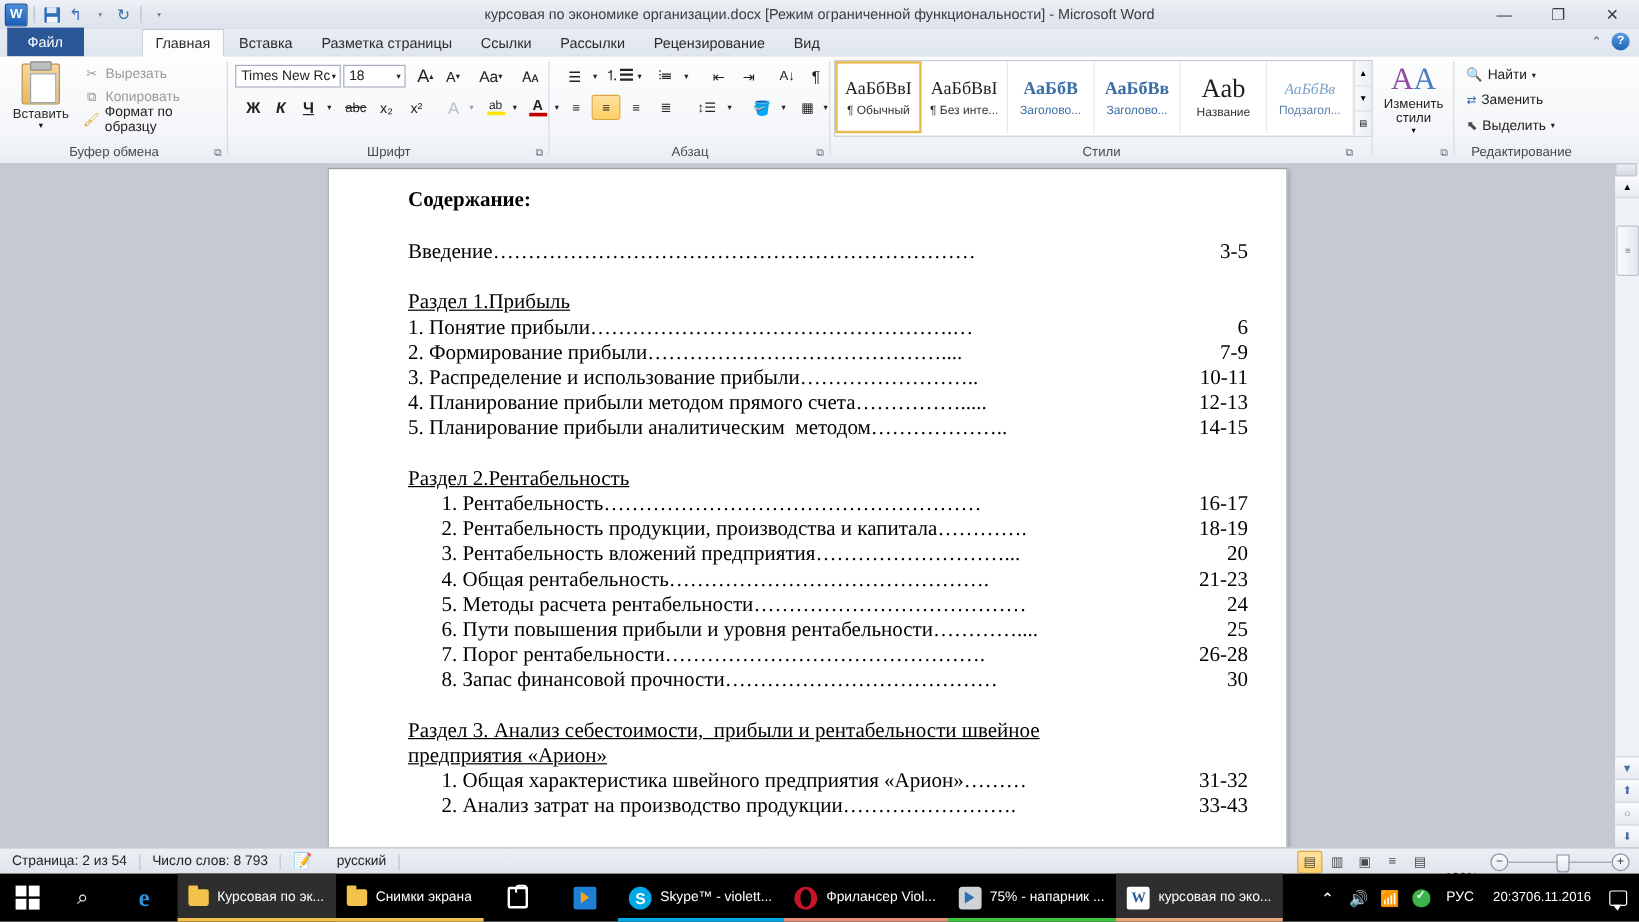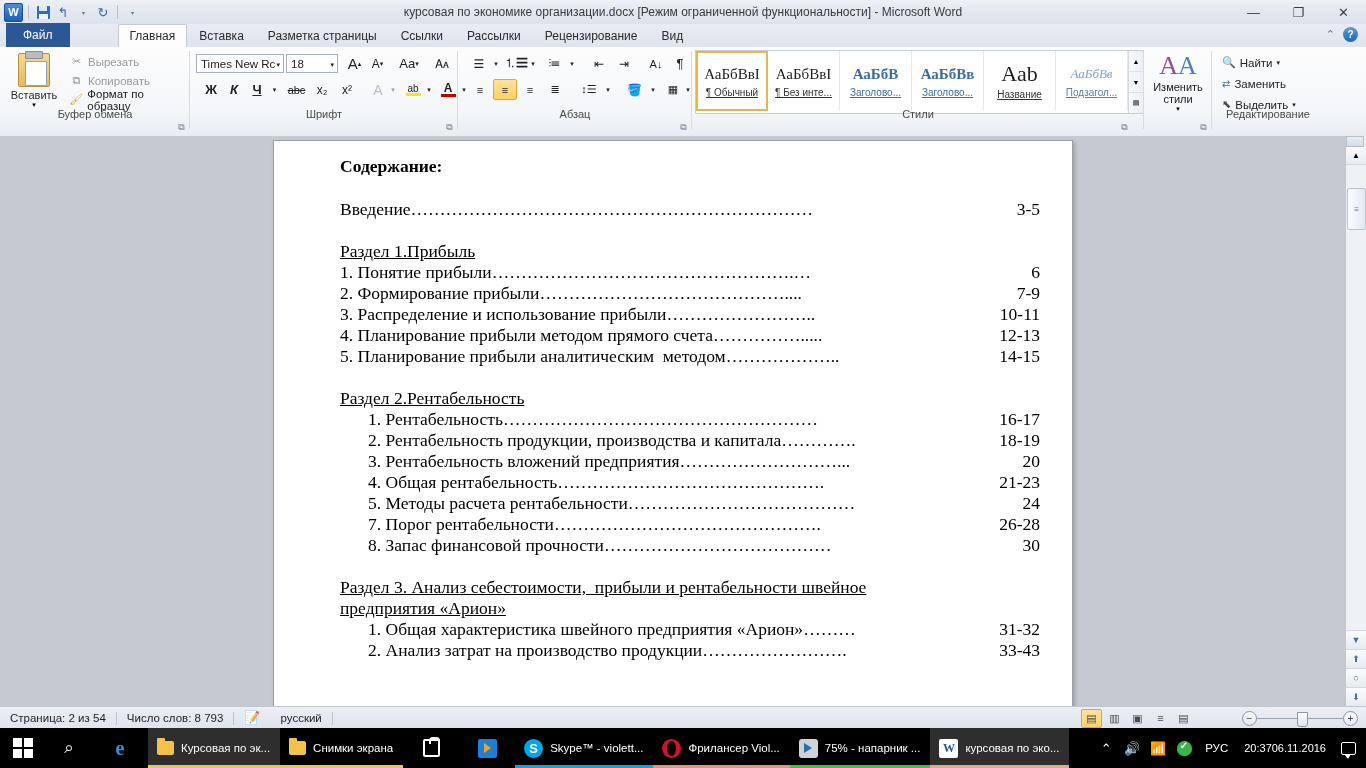--- a/index.html
+++ b/index.html
@@ -66,21 +66,21 @@
   }
 
   
   .ribbon{
     position:absolute;left:0;top:47px;width:1366px;height:89px;
     background:linear-gradient(to bottom,#fdfdfd 0%,#f4f6f9 72%,#e9edf3 100%);
     border-bottom:1px solid #b9c2cf;
   }
   .group{position:absolute;top:0;height:89px;}
   .group-label{
-    position:absolute;bottom:16px;width:100%;text-align:center;
+    position:absolute;bottom:3px;width:100%;text-align:center;
     font-size:11px;color:#4a4a4a;
   }
   .group-div{position:absolute;top:4px;width:1px;height:78px;background:#d7dce4;}
   .dlg-launch{
     position:absolute;bottom:3px;right:3px;width:11px;height:11px;
     font-size:9px;color:#6b7380;line-height:11px;text-align:center;
   }
 
   
   .paste-btn{position:absolute;left:6px;top:4px;width:56px;height:62px;text-align:center;cursor:default;}
@@ -120,21 +120,21 @@
   .stylegal{
     position:absolute;left:3px;top:3px;height:62px;
     border:1px solid #c6cdd8;background:#fff;display:flex;
   }
   .stylecell{
     width:72px;height:60px;display:flex;flex-direction:column;align-items:center;justify-content:center;
     border-right:1px solid #e6e9ee;cursor:default;box-sizing:border-box;
   }
   .stylecell.sel{border:2px solid #e8b74a;background:#fff;box-shadow:inset 0 0 0 1px #fff;}
   .sc-prev{font-family:"Liberation Serif", serif;font-size:15px;color:#1f1f1f;line-height:20px;white-space:nowrap;overflow:hidden;}
-  .sc-name{font-size:10px;color:#333;margin-top:3px;white-space:nowrap;overflow:hidden;max-width:70px;text-decoration:underline;}
+  .sc-name{font-size:10px;color:#333;margin-top:3px;white-space:nowrap;overflow:hidden;max-width:70px;}
   .gal-scroll{width:14px;display:flex;flex-direction:column;border-left:1px solid #d3d9e2;background:linear-gradient(to right,#f7f8fa,#eceff4);}
   .gs-btn{flex:1;display:flex;align-items:center;justify-content:center;font-size:7px;color:#55607personal;border-bottom:1px solid #dde1e8;}
 
   
   .edit-item{display:flex;align-items:center;height:21px;font-size:11.5px;color:#222;padding:0 4px;cursor:default;border-radius:2px;}
 
   
   .docarea{
     position:absolute;left:0;top:136px;width:1346px;height:570px;
     background:#c6cad0;overflow:hidden;
@@ -524,20 +524,25 @@
           <span class="txt">4. Общая рентабельность</span>
           <span class="dots">……………………………………….</span>
           <span class="pg">21-23</span>
         </div>
         <div class="row ind">
           <span class="txt">5. Методы расчета рентабельности</span>
           <span class="dots">…………………………………</span>
           <span class="pg">24</span>
         </div>
         <div class="row ind">
+          <span class="txt">6. Пути повышения прибыли и уровня рентабельности</span>
+          <span class="dots">…………....</span>
+          <span class="pg">25</span>
+        </div>
+        <div class="row ind">
           <span class="txt">7. Порог рентабельности</span>
           <span class="dots">……………………………………….</span>
           <span class="pg">26-28</span>
         </div>
         <div class="row ind">
           <span class="txt">8. Запас финансовой прочности</span>
           <span class="dots">…………………………………</span>
           <span class="pg">30</span>
         </div>
 

